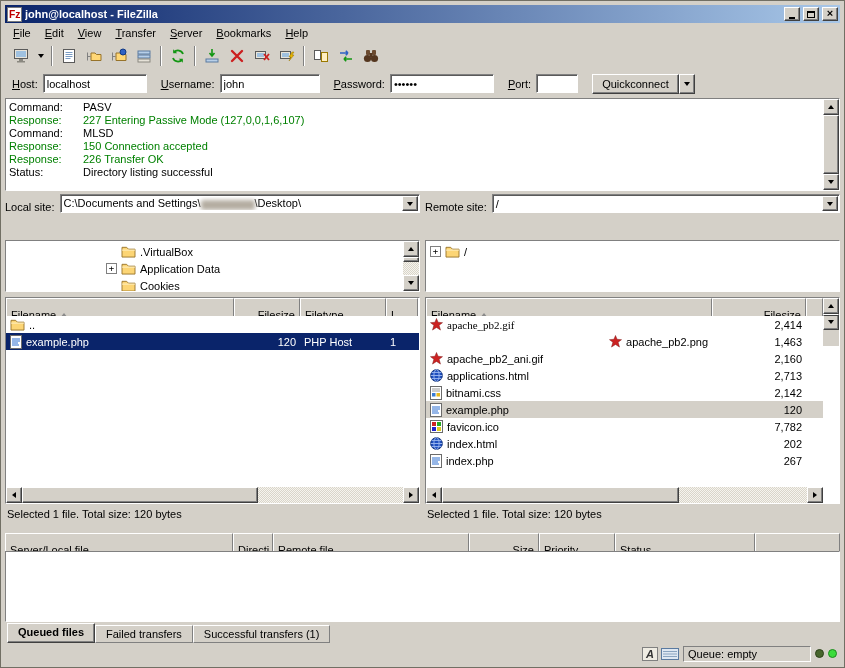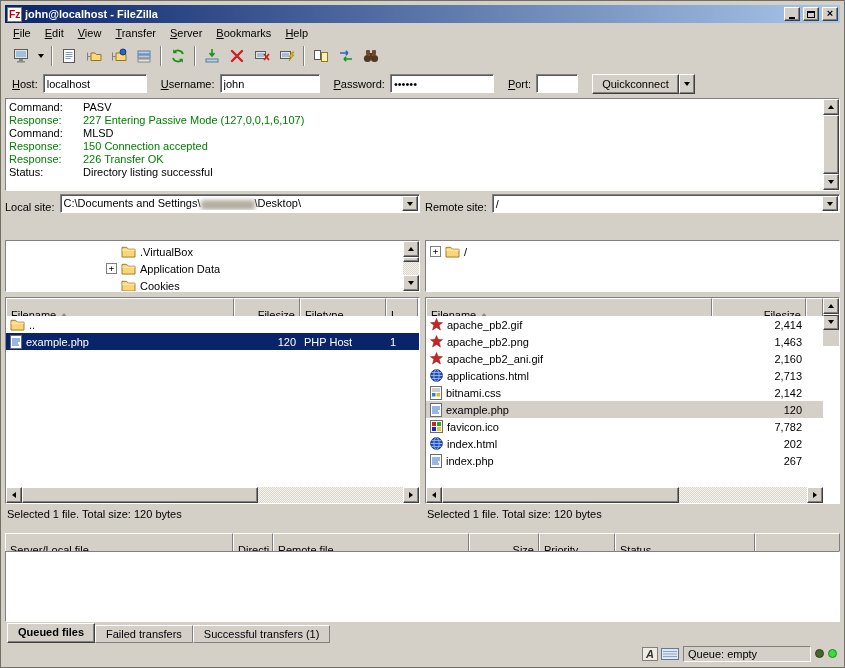--- a/index.html
+++ b/index.html
@@ -515,34 +515,34 @@
               <span>Filename</span>
               <span class="sort-asc"></span>
             </div>
             <div class="colhead r" style="width: 94px; flex: 0 0 94px;">
               <span>Filesize</span>
             </div>
             <div class="colhead fill"></div>
           </div>
         <div class="list-body">
             <div class="file-row">
-              <div class="cell" style="width: 286px; flex: 0 0 286px;">
+              <div class="cell" style="width: 286px; flex: 0 0 286px; font-family: Liberation Serif, serif;">
                 <span class="icon">
                   <svg width="13" height="13" viewBox="0 0 14 14">
                     <path d="M7 .5 8.7 4.6 13.5 5 9.8 7.8 11.3 13 7 10.2 2.7 13 4.2 7.8.5 5l4.8-.4z" fill="#cc2222" stroke="#7a1414" stroke-width=".5"></path>
                   </svg>
                 </span>
                 <span>apache_pb2.gif</span>
               </div>
               <div class="cell r" style="width: 94px; flex: 0 0 94px;">
                 <span>2,414</span>
               </div>
             </div>
             <div class="file-row">
-              <div class="cell" style="width: 286px; flex: 0 0 286px;">
+              <div class="cell" style="width: 286px; flex: 0 0 286px; justify-content: flex-end;">
                 <span class="icon">
                   <svg width="13" height="13" viewBox="0 0 14 14">
                     <path d="M7 .5 8.7 4.6 13.5 5 9.8 7.8 11.3 13 7 10.2 2.7 13 4.2 7.8.5 5l4.8-.4z" fill="#cc2222" stroke="#7a1414" stroke-width=".5"></path>
                   </svg>
                 </span>
                 <span>apache_pb2.png</span>
               </div>
               <div class="cell r" style="width: 94px; flex: 0 0 94px;">
                 <span>1,463</span>
               </div>

